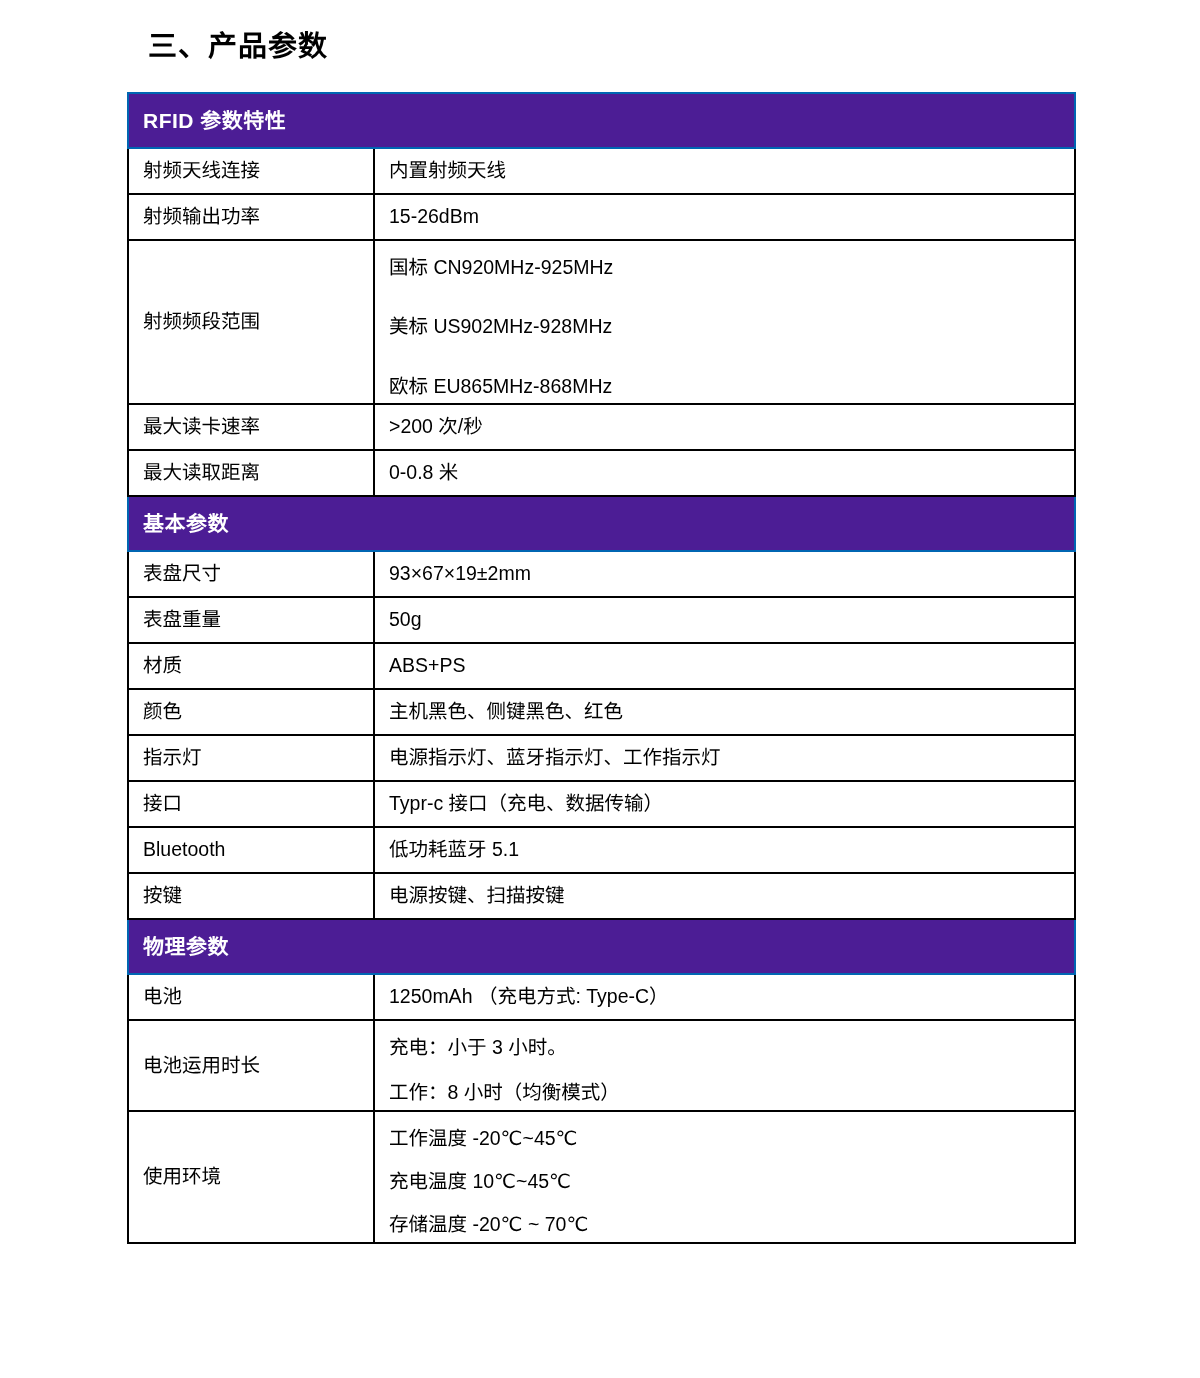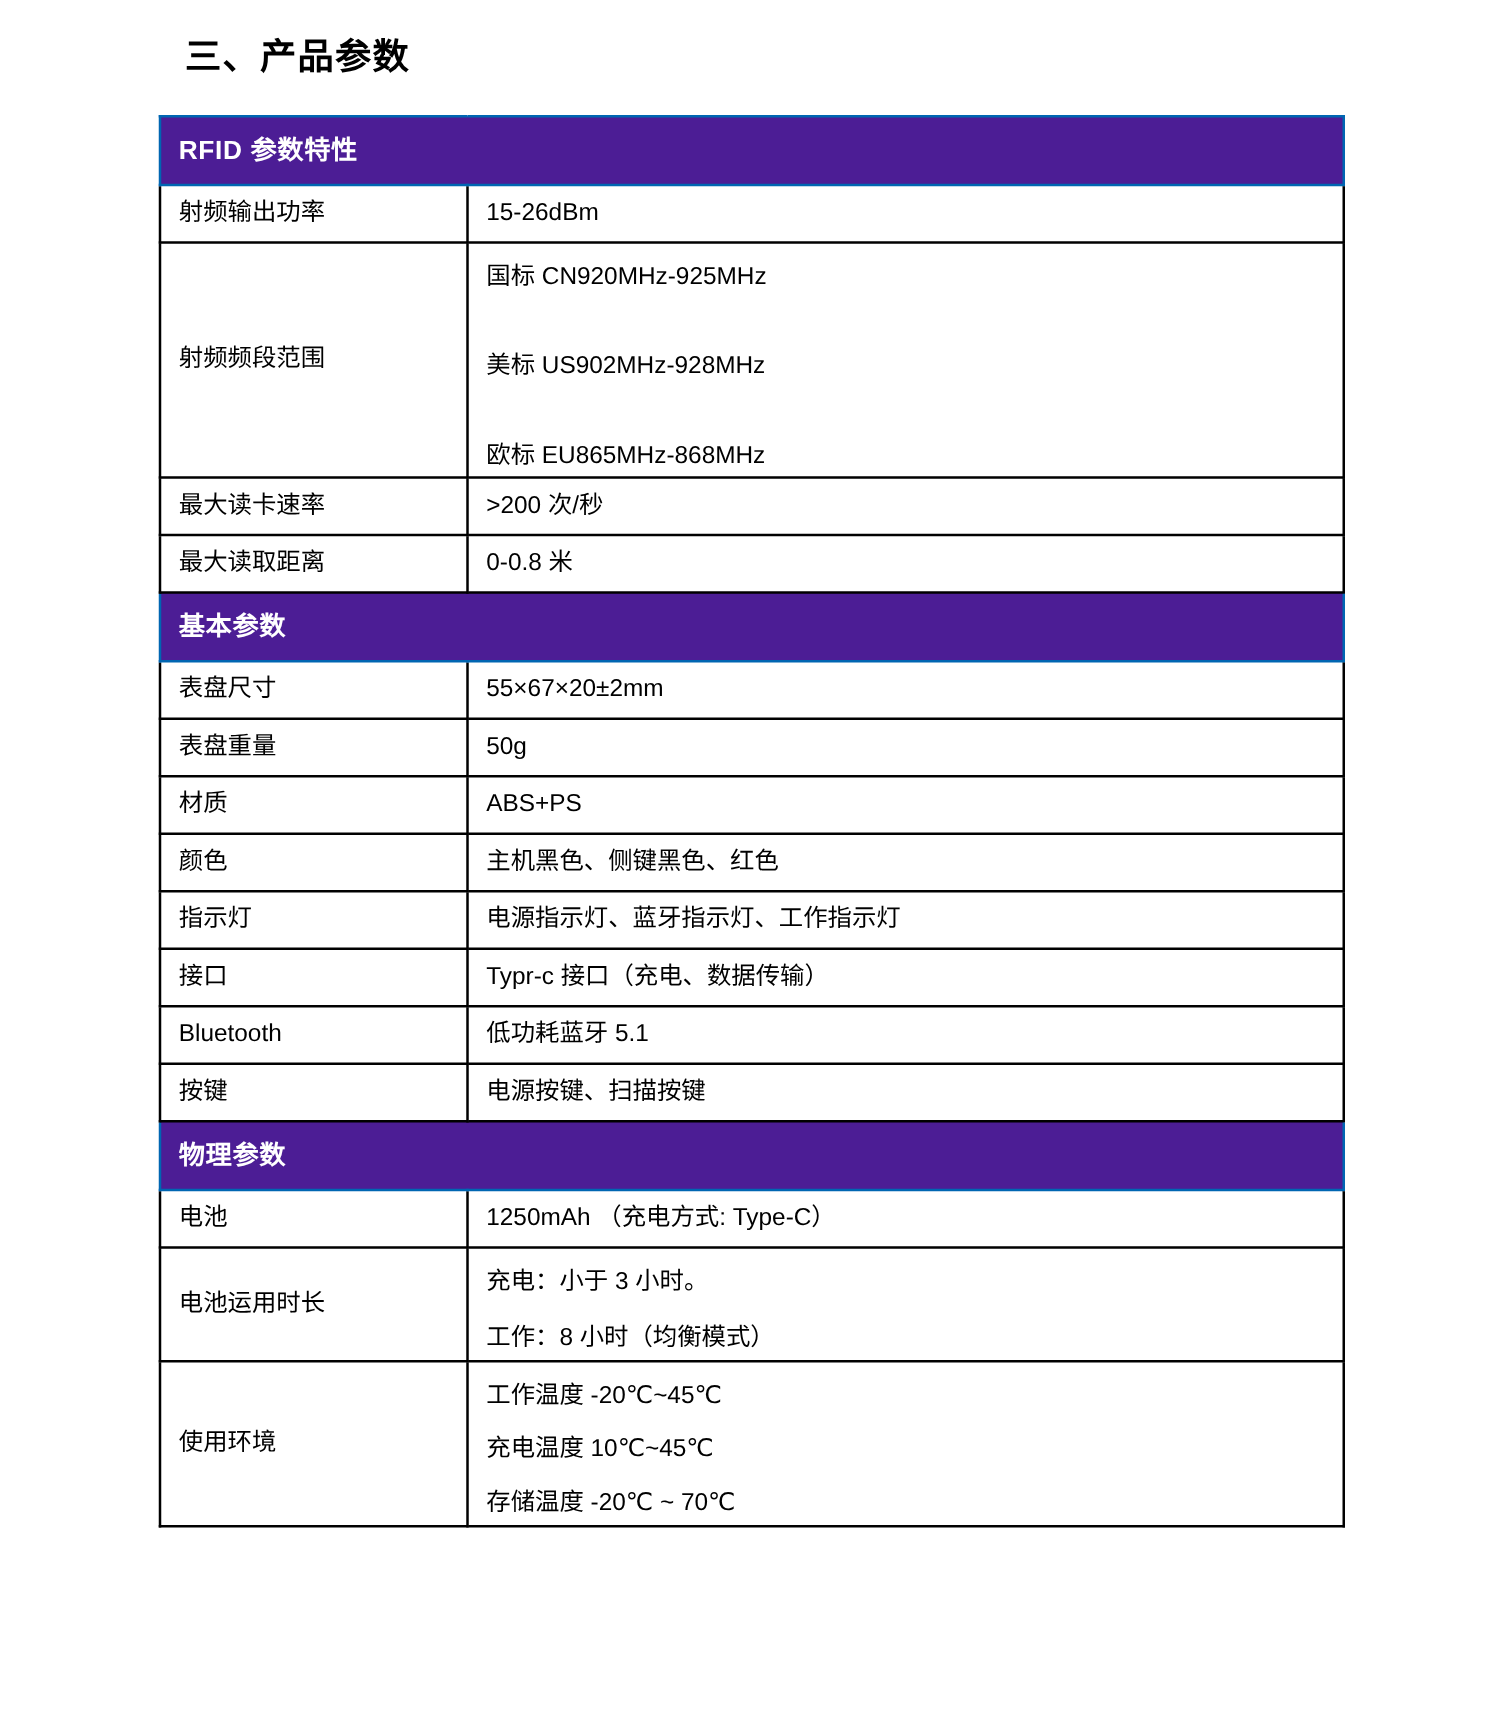--- a/index.html
+++ b/index.html
@@ -77,21 +77,21 @@
   }
 
   
   .multiline {
     display: block;
     padding: 14px 0 4px 0;
   }
   .multiline .ml-line {
     display: block;
   }
-  .multiline.gap-wide .ml-line + .ml-line { margin-top: 46px; }
+  .multiline.gap-wide .ml-line + .ml-line { margin-top: 34px; }
   .multiline.gap-mid  .ml-line + .ml-line { margin-top: 20px; }
   .multiline.gap-narrow .ml-line + .ml-line { margin-top: 18px; }
 </style>
 </head>
 <body>
 
 <div class="page">
 
   <div class="section-title">三、产品参数</div>
 
@@ -99,20 +99,24 @@
     <colgroup>
       <col class="col-label">
       <col class="col-value">
     </colgroup>
     <tbody>
 
       <tr class="group-row">
         <td colspan="2">RFID 参数特性</td>
       </tr>
 
+      <tr class="data-row">
+        <td>射频天线连接</td>
+        <td>内置射频天线</td>
+      </tr>
       <tr class="data-row">
         <td>射频输出功率</td>
         <td>15-26dBm</td>
       </tr>
       <tr class="data-row">
         <td>射频频段范围</td>
         <td>
           <span class="multiline gap-wide">
             <span class="ml-line">国标 CN920MHz-925MHz</span>
             <span class="ml-line">美标 US902MHz-928MHz</span>
@@ -128,21 +132,21 @@
         <td>最大读取距离</td>
         <td>0-0.8 米</td>
       </tr>
 
       <tr class="group-row">
         <td colspan="2">基本参数</td>
       </tr>
 
       <tr class="data-row">
         <td>表盘尺寸</td>
-        <td>55×67×20±2mm</td>
+        <td>93×67×19±2mm</td>
       </tr>
       <tr class="data-row">
         <td>表盘重量</td>
         <td>50g</td>
       </tr>
       <tr class="data-row">
         <td>材质</td>
         <td>ABS+PS</td>
       </tr>
       <tr class="data-row">

